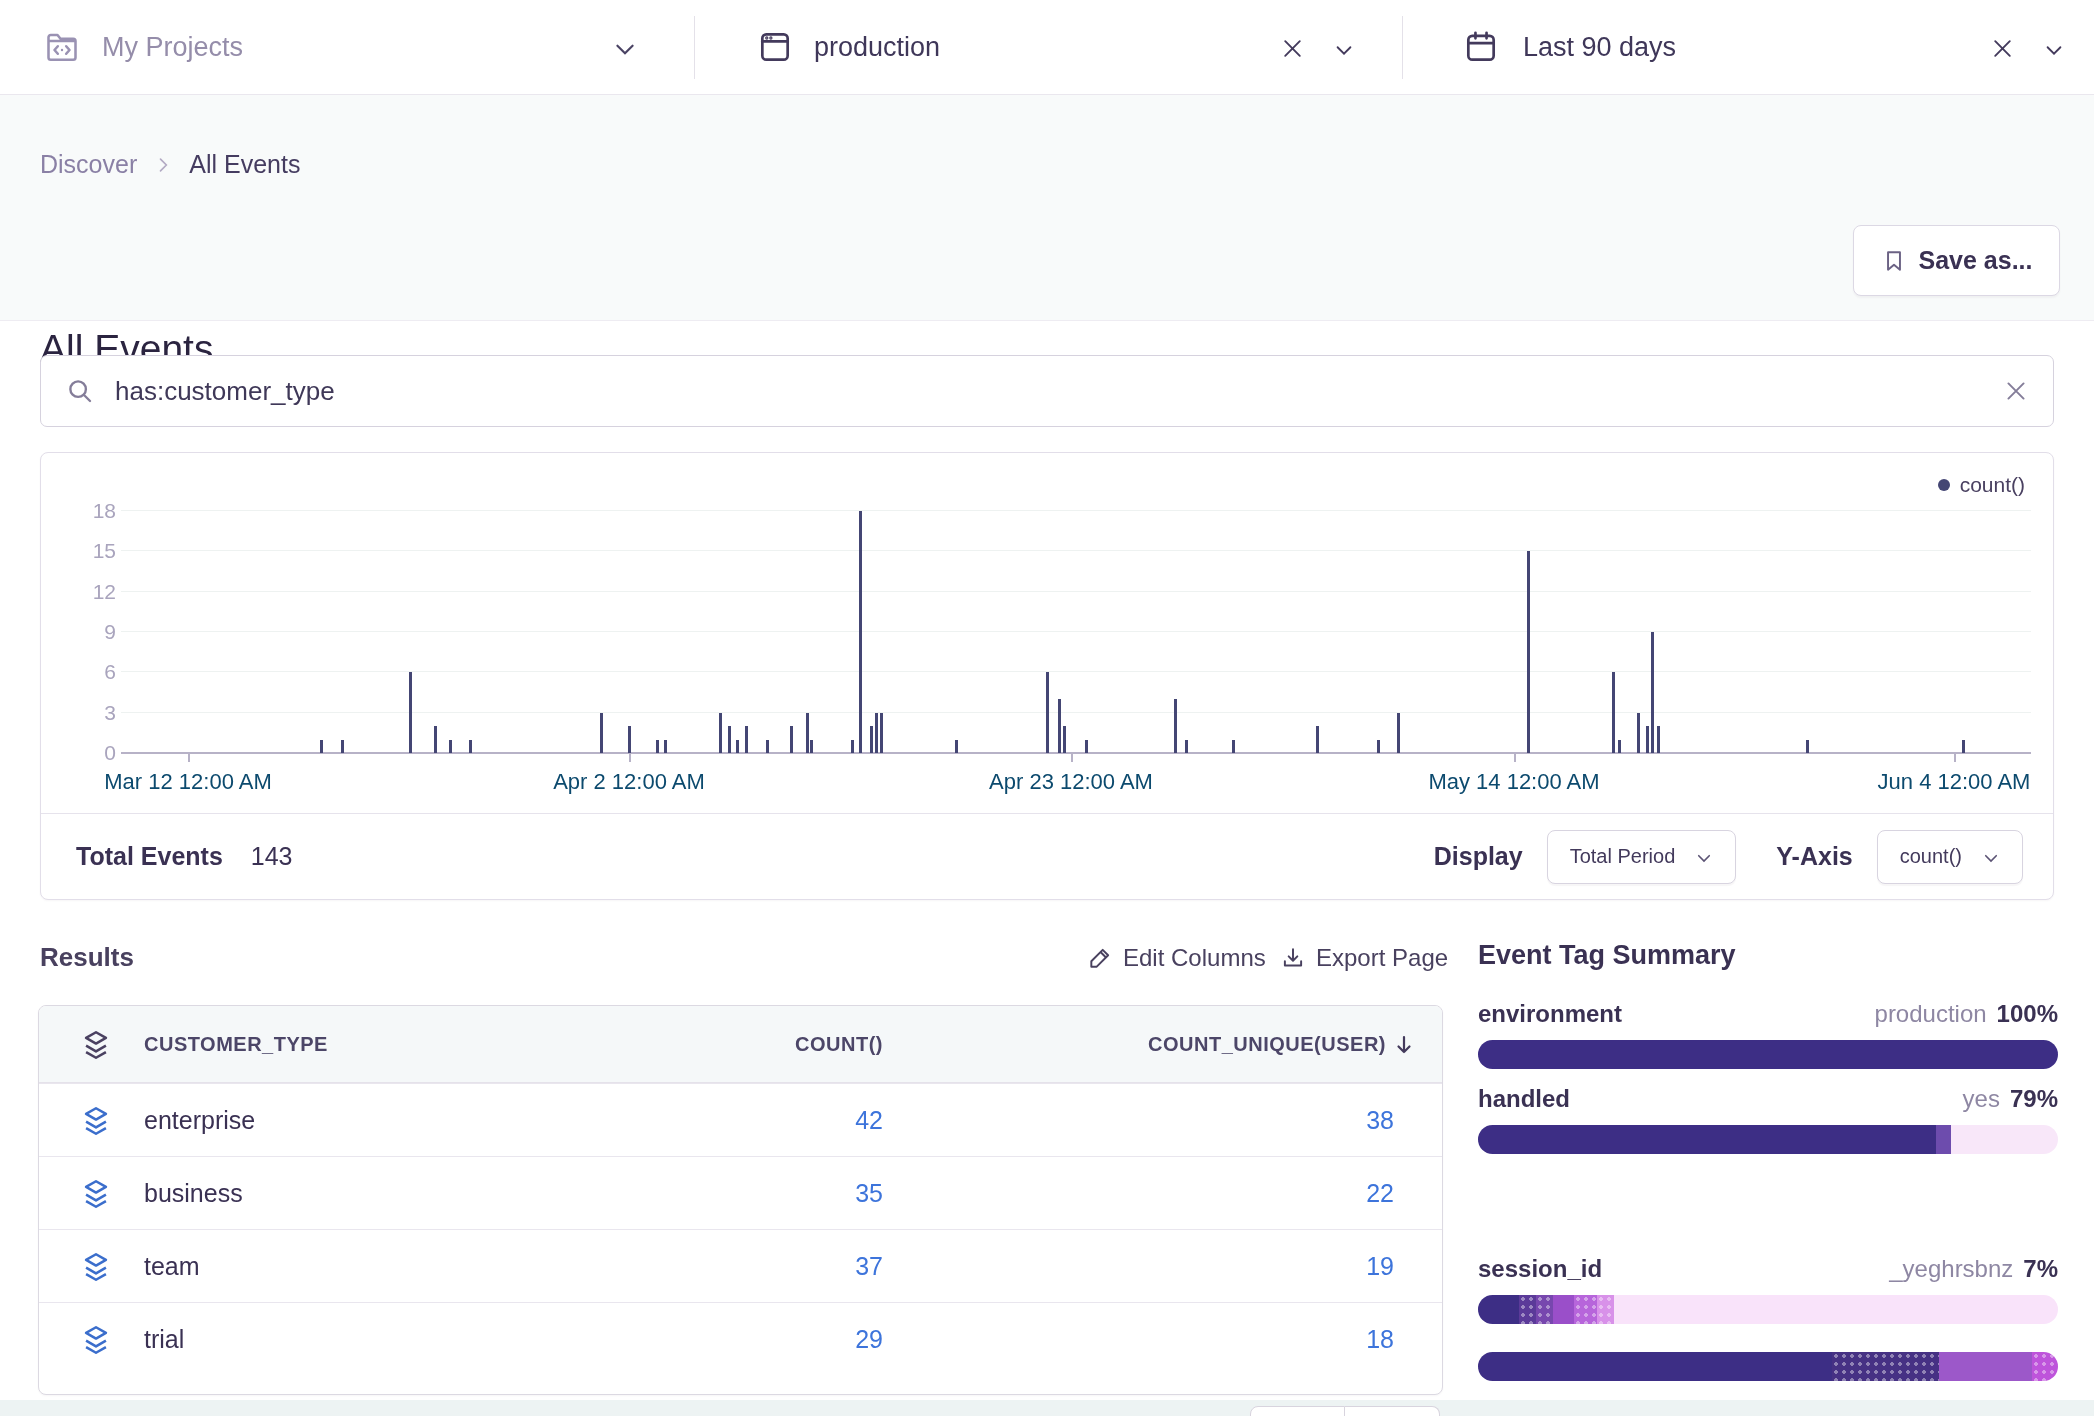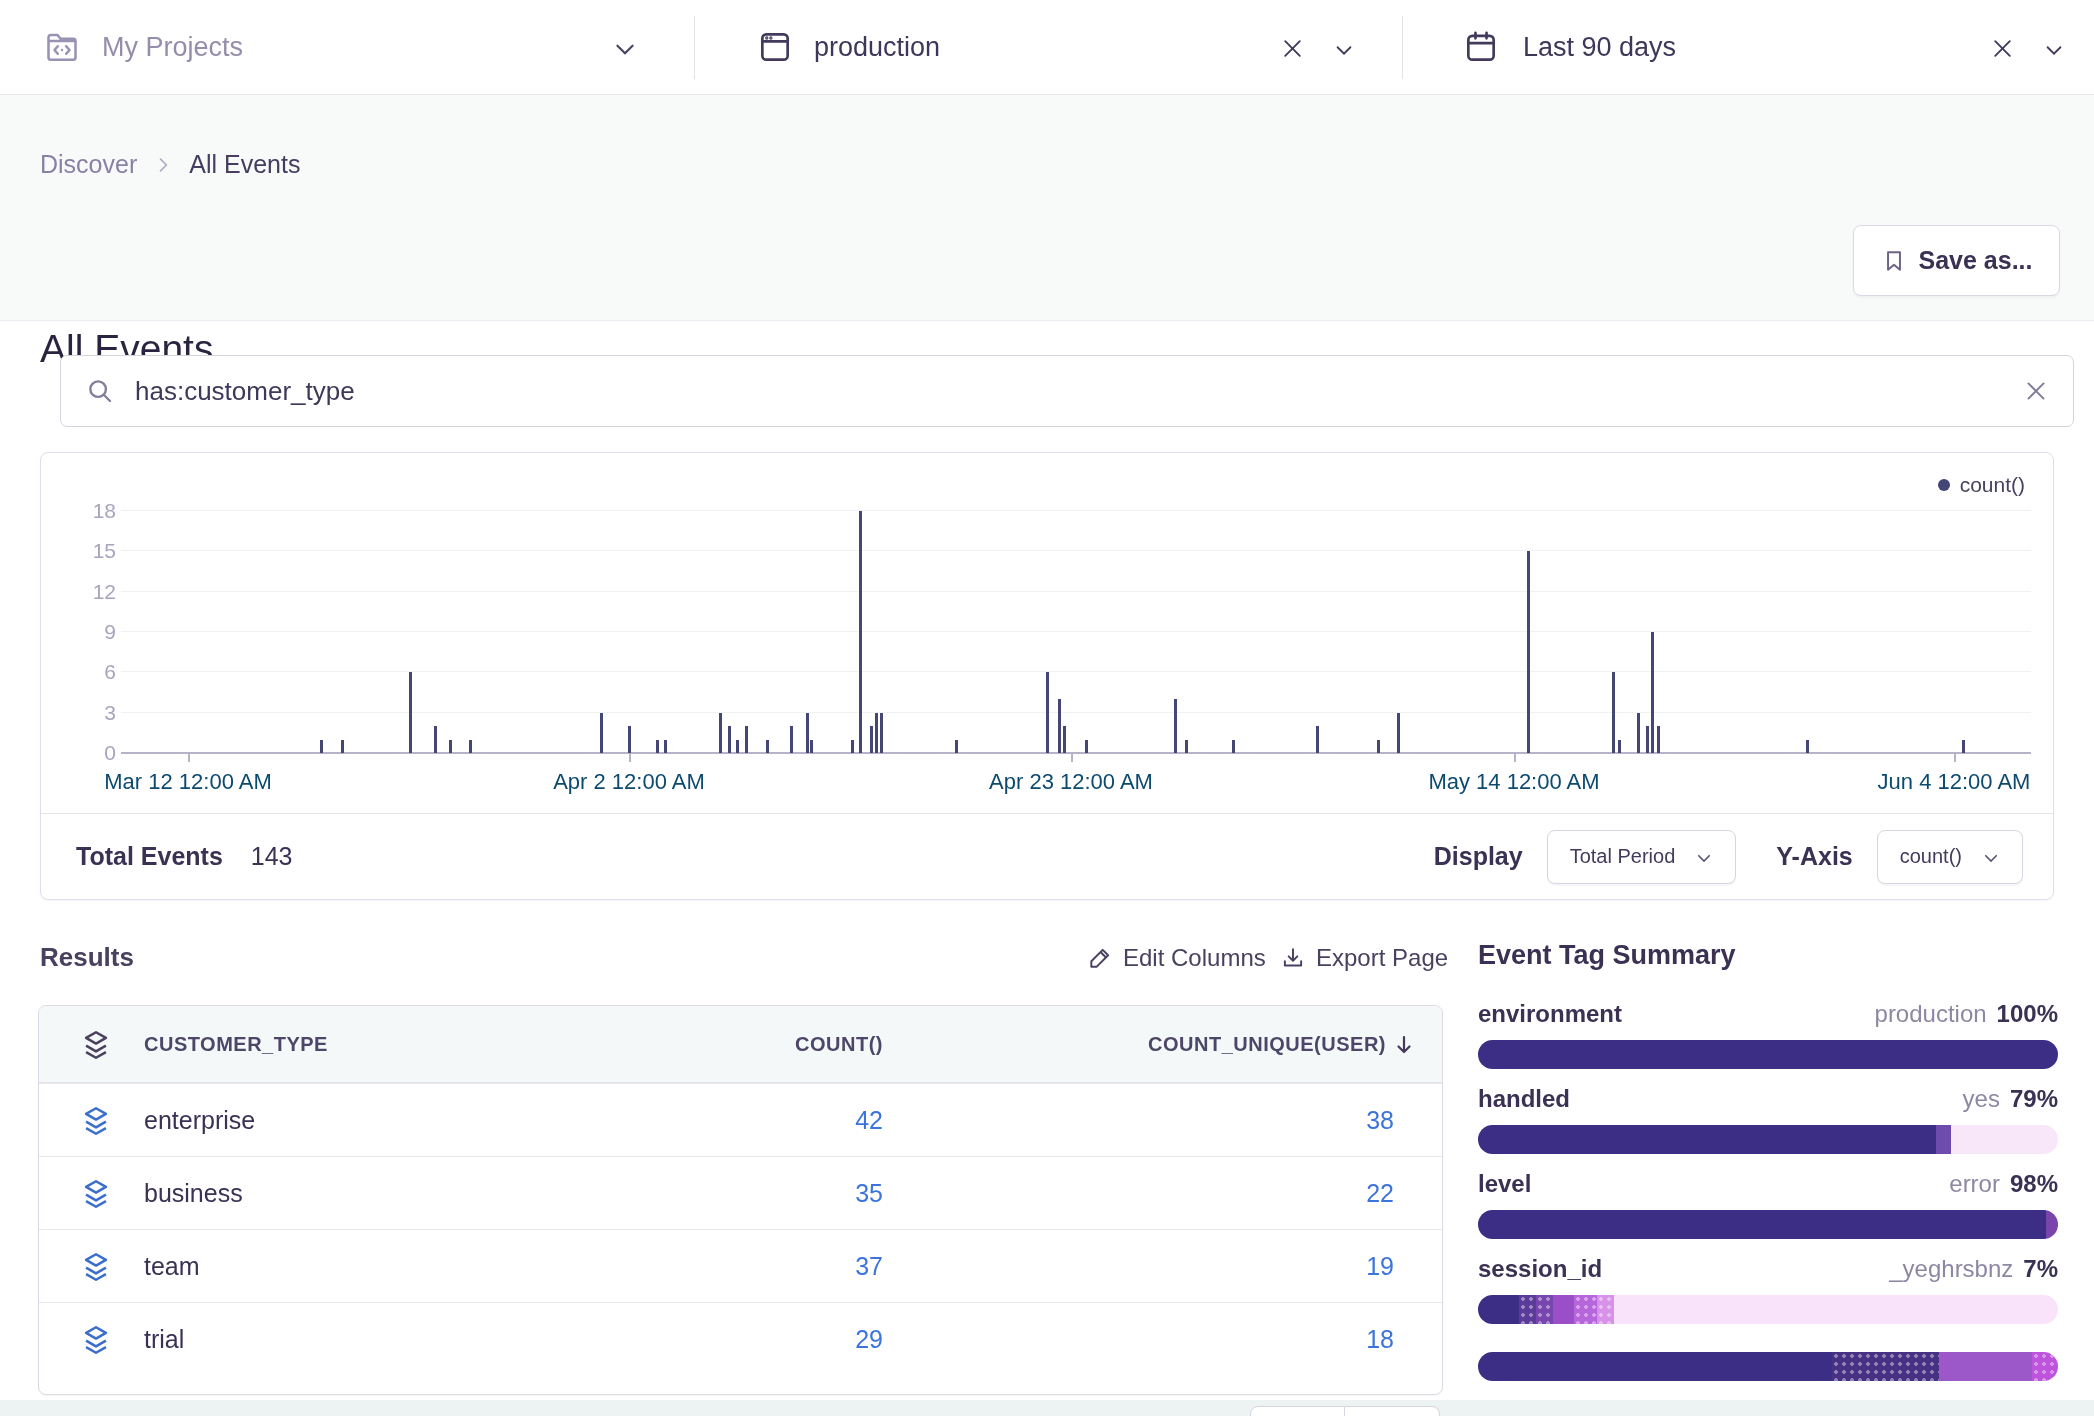--- a/index.html
+++ b/index.html
@@ -23,21 +23,21 @@
   .crumb { font-size:25px; }
   .crumb.link { color:#8a80a5; cursor:pointer; }
   .crumb.current { color:#453c60; font-weight:500; }
   .saveas-btn { position:absolute; left:1853px; top:130px; width:207px; height:71px; background:#fff;
     border:1px solid #dcd8e4; border-radius:8px; display:flex; align-items:center; justify-content:center;
     gap:12px; font-size:25px; font-weight:700; color:#3a3153; box-shadow:0 2px 2px rgba(45,35,60,.04); cursor:pointer; }
   .page-title { position:absolute; left:40px; top:232px; font-size:39px; font-weight:400; color:#2b2440; }
 
   
   .searchbar { position:absolute; left:40px; top:355px; width:2014px; height:72px; background:#fff;
-    border:1px solid #d6d2de; border-radius:7px; display:flex; align-items:center; padding:0 24px; gap:20px;margin-left:20px; }
+    border:1px solid #d6d2de; border-radius:7px; display:flex; align-items:center; padding:0 24px; gap:20px; }
   .searchbar input { flex:1; border:none; outline:none; font-size:26px; color:#3f3858;
     font-family:"Liberation Sans", sans-serif; background:transparent; }
   .search-clear { cursor:pointer; }
 
   
   .chart-card { position:absolute; left:40px; top:452px; width:2014px; height:448px; background:#fff;
     border:1px solid #e2dee9; border-radius:8px; box-shadow:0 1px 2px rgba(43,34,51,.04); }
   .legend { position:absolute; top:20px; right:28px; display:flex; align-items:center; gap:10px; }
   .legend-dot { width:12px; height:12px; border-radius:50%; }
   .legend-label { font-size:21px; color:#4a4161; }
@@ -414,31 +414,20 @@
           <span class="tag-key">handled</span>
           <span class="tag-val">yes</span>
           <span class="tag-pct">79%</span>
         </div>
         <div class="tag-bar">
           <div class="tag-seg" style="width:79%; background-color:#3D2E85;"></div>
           <div class="tag-seg" style="width:2.5%; background-color:#6D4CAD;"></div>
           <div class="tag-seg" style="width:18.5%; background-color:#F8E7F9;"></div>
         </div>
       </div>
-      <div class="tag-group" style="top: 170px;">
-        <div class="tag-row1">
-          <span class="tag-key">level</span>
-          <span class="tag-val">error</span>
-          <span class="tag-pct">98%</span>
-        </div>
-        <div class="tag-bar">
-          <div class="tag-seg" style="width:98%; background-color:#3D2E85;"></div>
-          <div class="tag-seg" style="width:2%; background-color:#7A44AD;"></div>
-        </div>
-      </div>
       <div class="tag-group" style="top: 255px;">
         <div class="tag-row1">
           <span class="tag-key">session_id</span>
           <span class="tag-val">_yeghrsbnz</span>
           <span class="tag-pct">7%</span>
         </div>
         <div class="tag-bar">
           <div class="tag-seg" style="width:7%; background-color:#3D2E85;"></div>
           <div class="tag-seg dots" style="width:3%; background-color:#5B3A99;"></div>
           <div class="tag-seg dots" style="width:3%; background-color:#7747AE;"></div>

